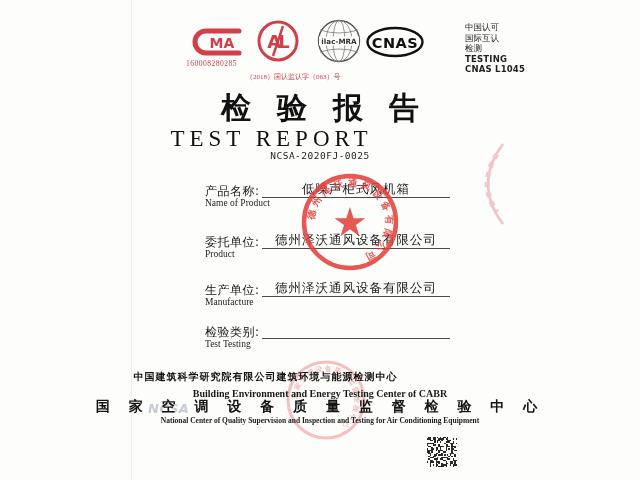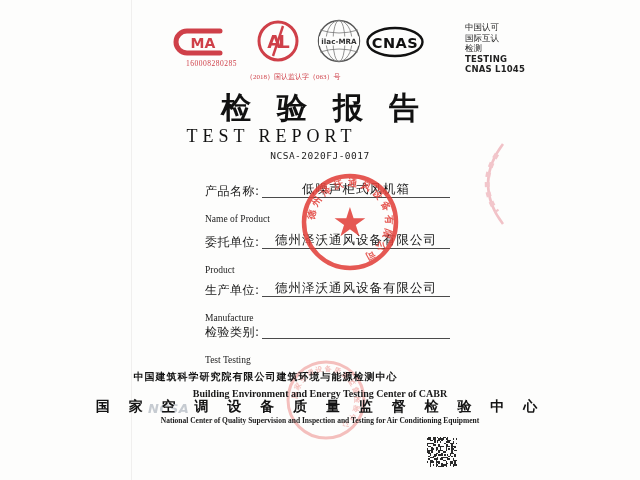--- a/index.html
+++ b/index.html
@@ -7,29 +7,29 @@
         font-family:"DejaVu Sans","Liberation Sans",sans-serif;color:#1c1c1c;}
   .scan-line{position:absolute;left:131px;top:0;width:1px;height:480px;background:#f0efee;}
   
   .logo{position:absolute;}
   .logo-num{position:absolute;color:#cf4049;font-size:7.5px;letter-spacing:.5px;font-family:"Liberation Serif",serif;}
   .acc-block{position:absolute;left:430px;top:22px;font-size:8.5px;line-height:10.5px;color:#222;margin-left:35px;}
   .acc-block .b{font-weight:700;letter-spacing:.2px;}
   
   .title-cn{position:absolute;top:88px;left:0;width:640px;text-align:center;font-size:30px;font-weight:700;
             letter-spacing:26px;text-indent:26px;color:#111;}
-  .title-en{position:absolute;top:126px;left:0;width:543px;text-align:center;font-size:18px;
+  .title-en{position:absolute;top:126px;left:0;width:543px;text-align:center;font-size:23px;
             font-family:"Liberation Serif",serif;letter-spacing:5px;color:#111;}
   .report-no{position:absolute;top:150px;left:0;width:640px;text-align:center;font-size:9.5px;
              font-family:"DejaVu Sans Mono",monospace;letter-spacing:.5px;color:#222;}
   
   .field-row{position:absolute;left:205px;width:260px;height:40px;}
   .fr-1{top:180px}.fr-2{top:231px}.fr-3{top:279px}.fr-4{top:321px}
   .f-label-cn{position:absolute;left:0;top:3px;font-size:12px;letter-spacing:.5px;color:#181818;}
-  .f-label-en{position:absolute;left:0;top:18px;font-size:9.5px;font-family:"Liberation Serif",serif;color:#222;margin-top:16px;}
+  .f-label-en{position:absolute;left:0;top:18px;font-size:9.5px;font-family:"Liberation Serif",serif;color:#222;}
   .f-value{position:absolute;left:57px;top:1px;width:188px;text-align:center;font-size:12.5px;
            letter-spacing:1px;color:#171717;white-space:nowrap;}
   .f-line{position:absolute;left:57px;top:17px;width:188px;border-top:1px solid #4a4a4a;}
   
   .stamp-main{position:absolute;left:300px;top:172px;opacity:.87;}
   .stamp-center{position:absolute;left:284px;top:358px;opacity:.32;}
   .stamp-partial{position:absolute;left:468px;top:140px;opacity:.55;}
   
   .f-org-cn{position:absolute;top:370px;left:0;width:531px;text-align:center;font-size:10px;
             font-weight:700;letter-spacing:1px;color:#131313;}
@@ -42,21 +42,21 @@
   .f-center-en{position:absolute;top:416px;left:0;width:640px;text-align:center;font-size:7.5px;
                font-weight:700;font-family:"Liberation Serif",serif;color:#1a1a1a;}
   .qr{position:absolute;left:427px;top:437px;width:30px;height:30px;}
 </style>
 </head>
 <body>
 
 <div class="page">
   <div class="scan-line"></div>
 
-  <div class="logo" style="left:172px;top:27px">
+  <div class="logo" style="left:191px;top:27px">
     <svg width="52" height="30" viewBox="0 0 52 30">
       <path d="M48,4 H15 a11,11 0 0,0 0,22 H48" fill="none" stroke="#cf4049" stroke-width="5" stroke-linecap="round"></path>
       <text x="31" y="21" text-anchor="middle" font-size="14" font-weight="bold" fill="#cf4049">MA</text>
     </svg>
   </div>
   <div class="logo-num" style="left:186px;top:59px">160008280285</div>
 
   <div class="logo" style="left:256px;top:19px">
     <svg width="44" height="44" viewBox="0 0 44 44">
       <circle cx="22" cy="22" r="19" fill="none" stroke="#cf4049" stroke-width="3"></circle>
@@ -88,21 +88,21 @@
   <div class="acc-block">
     <div>中国认可</div>
     <div>国际互认</div>
     <div>检测</div>
     <div class="b">TESTING</div>
     <div class="b">CNAS L1045</div>
   </div>
 
   <div class="title-cn">检验报告</div>
   <div class="title-en">TEST REPORT</div>
-  <div class="report-no">NCSA-2020FJ-0017</div>
+  <div class="report-no">NCSA-2020FJ-0025</div>
 
   <div class="field-row fr-1">
     <div class="f-label-cn">产品名称:</div>
     <div class="f-label-en">Name of Product</div>
     <div class="f-value">低噪声柜式风机箱</div>
     <div class="f-line"></div>
   </div>
   <div class="field-row fr-2">
     <div class="f-label-cn">委托单位:</div>
     <div class="f-label-en">Product</div>

